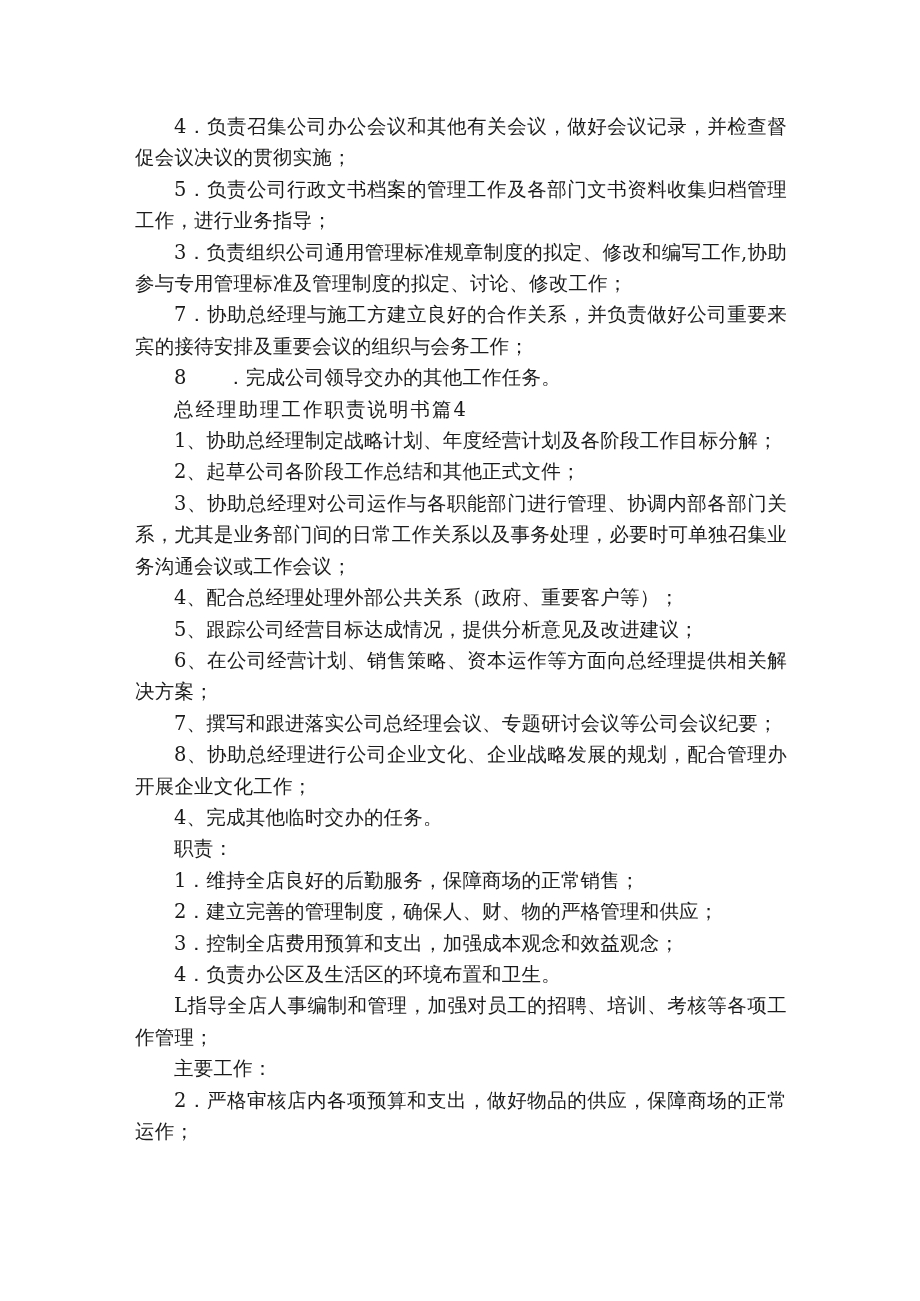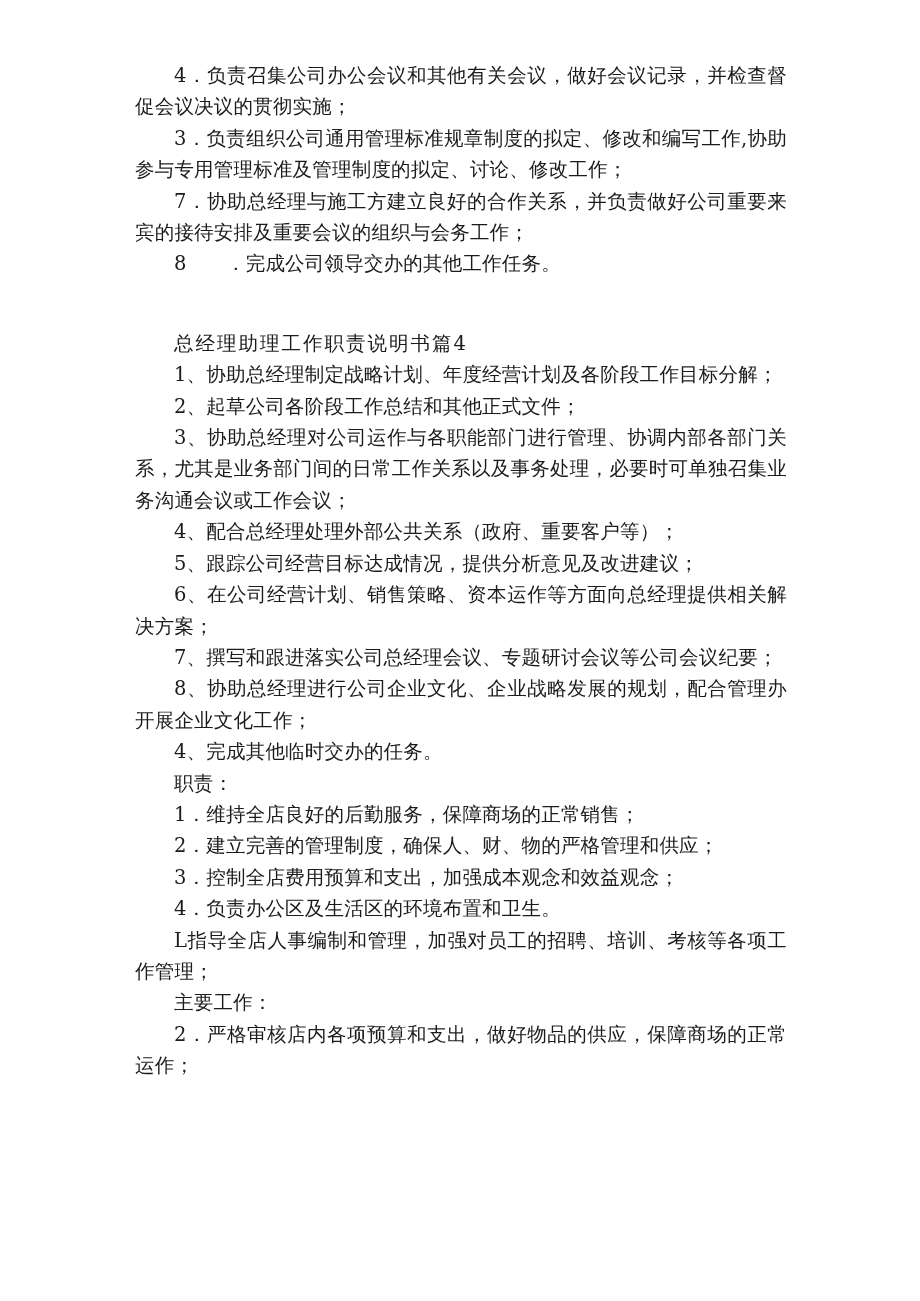--- a/index.html
+++ b/index.html
@@ -6,46 +6,46 @@
     margin: 0;
     padding: 0;
     background: #ffffff;
   }
   .page {
     position: relative;
     width: 920px;
     height: 1301px;
     background: #ffffff;
     box-sizing: border-box;
-    padding: 60px 133px 0 135px;
+    padding: 111px 133px 0 135px;
     overflow: hidden;
     font-family: "DejaVu Serif", "Liberation Serif", serif;
     color: #1b1b1b;
   }
   .doc-body p {
     margin: 0;
     font-size: 19.5px;
     line-height: 31.4px;
     letter-spacing: 0.2px;
     text-align: justify;
     text-indent: 2em;
     word-break: break-all;
     -webkit-text-size-adjust: none;
   }
   .doc-body p.spread {
     letter-spacing: 2px;
-    margin-top: 48px;
   }
 </style>
 </head>
 <body>
 
 <div class="page">
   <div class="doc-body">
     <p>4．负责召集公司办公会议和其他有关会议，做好会议记录，并检查督促会议决议的贯彻实施；</p>
+    <p>5．负责公司行政文书档案的管理工作及各部门文书资料收集归档管理工作，进行业务指导；</p>
     <p>3．负责组织公司通用管理标准规章制度的拟定、修改和编写工作,协助参与专用管理标准及管理制度的拟定、讨论、修改工作；</p>
     <p>7．协助总经理与施工方建立良好的合作关系，并负责做好公司重要来宾的接待安排及重要会议的组织与会务工作；</p>
     <p>8　　．完成公司领导交办的其他工作任务。</p>
     <p class="spread">总经理助理工作职责说明书篇4</p>
     <p>1、协助总经理制定战略计划、年度经营计划及各阶段工作目标分解；</p>
     <p>2、起草公司各阶段工作总结和其他正式文件；</p>
     <p>3、协助总经理对公司运作与各职能部门进行管理、协调内部各部门关系，尤其是业务部门间的日常工作关系以及事务处理，必要时可单独召集业务沟通会议或工作会议；</p>
     <p>4、配合总经理处理外部公共关系（政府、重要客户等）；</p>
     <p>5、跟踪公司经营目标达成情况，提供分析意见及改进建议；</p>
     <p>6、在公司经营计划、销售策略、资本运作等方面向总经理提供相关解决方案；</p>

